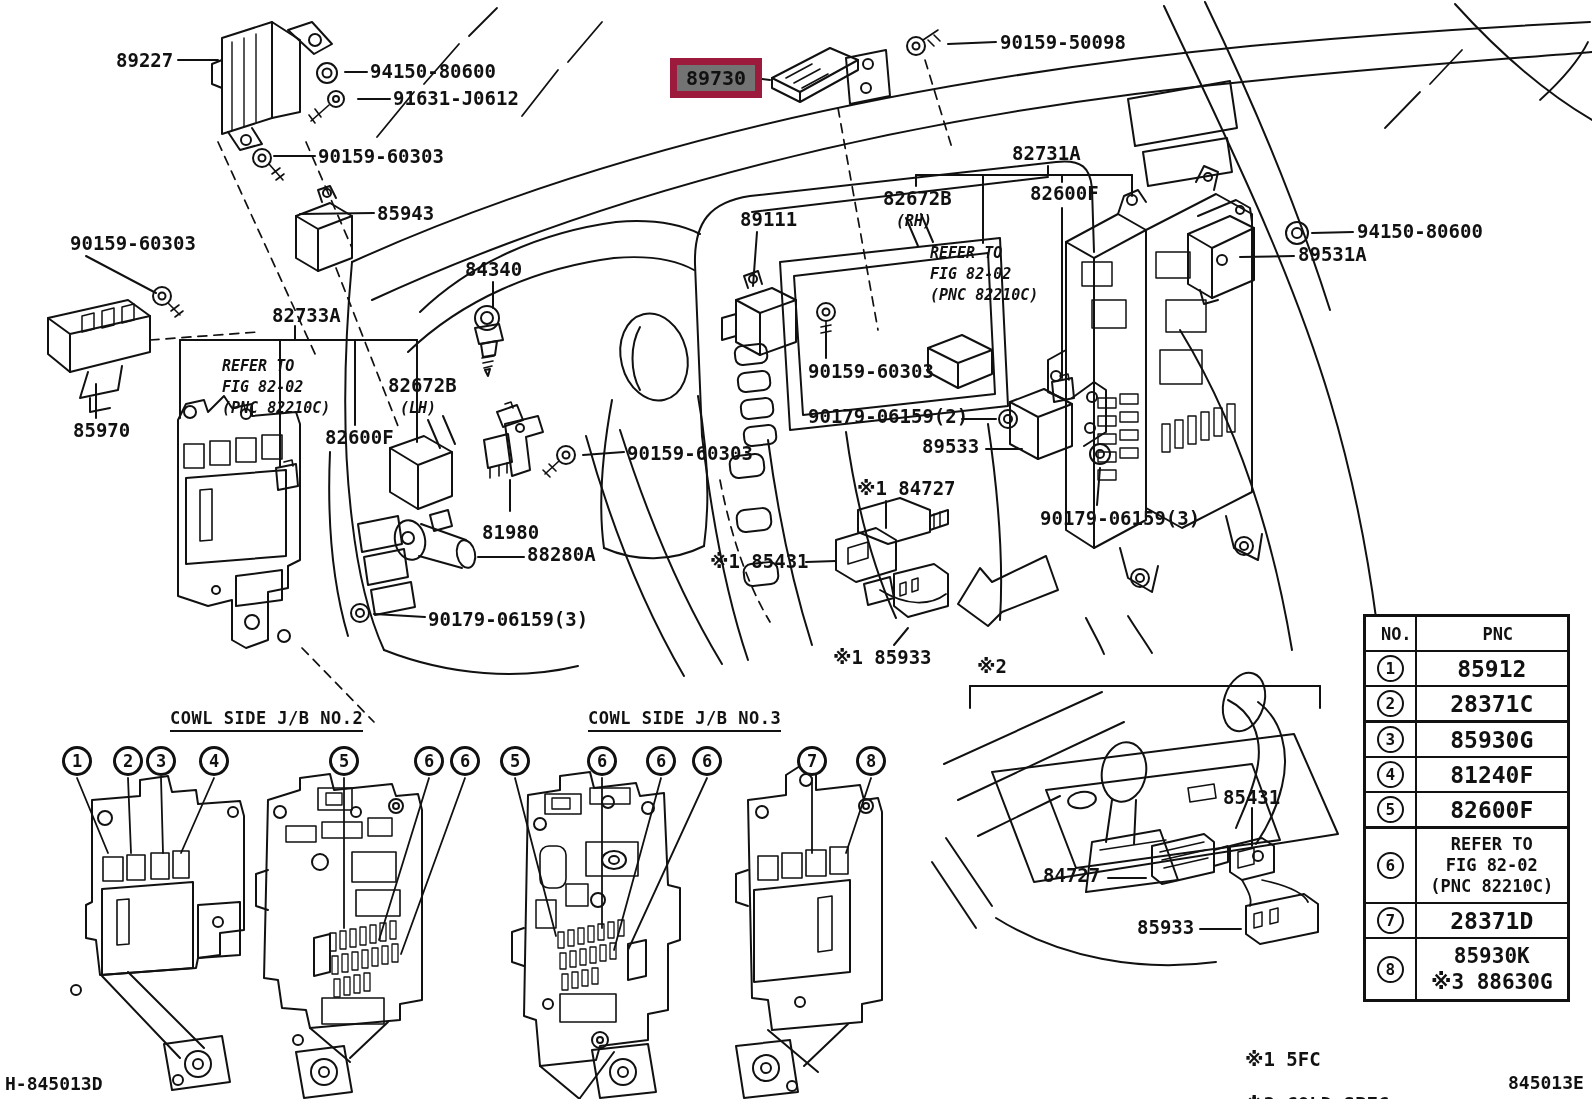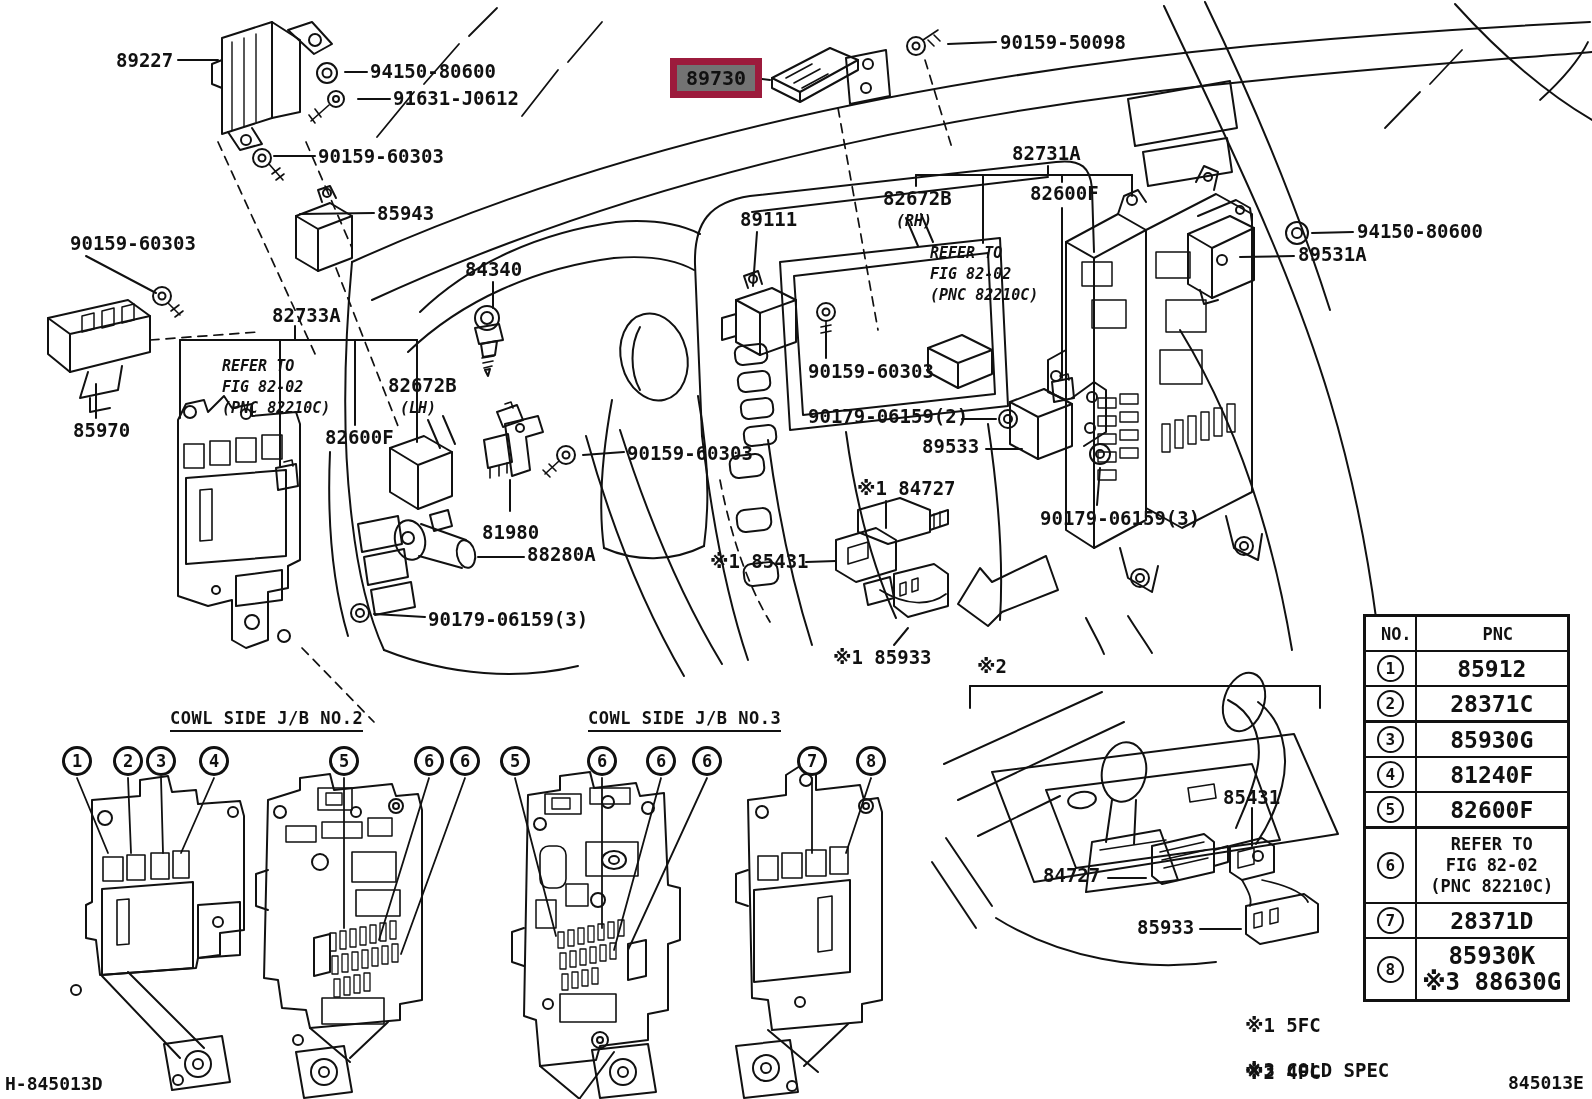--- a/index.html
+++ b/index.html
@@ -5,40 +5,40 @@
   :root { --highlight:#9C1B3C; --ink:#111111; }
   html,body{margin:0;padding:0;background:#e8e8e8;}
   #stage{position:relative;width:1592px;height:1099px;background:#ffffff;overflow:hidden;
          font-family:"DejaVu Sans Mono","DejaVu Sans",monospace;color:var(--ink);}
   #art{position:absolute;left:0;top:0;}
   .lbl{position:absolute;font-weight:bold;font-size:19px;line-height:21px;white-space:nowrap;}
   .small{font-size:15px;line-height:21px;font-style:italic;}
   .pre{white-space:pre-line;}
   .title{position:absolute;font-weight:bold;font-size:17px;line-height:19px;letter-spacing:0.5px;
          border-bottom:2px solid var(--ink);padding-bottom:2px;white-space:nowrap;}
-  .fn{position:absolute;font-weight:bold;font-size:19px;line-height:21px;white-space:nowrap;}
+  .fn{position:absolute;font-weight:bold;font-size:19px;line-height:21px;white-space:nowrap;margin-top:34px;}
   .doc{position:absolute;font-weight:bold;font-size:18px;white-space:nowrap;}
   .hlbox{position:absolute;border:7px solid var(--highlight);background:#737373;
          display:flex;align-items:center;justify-content:center;
          font-weight:bold;font-size:20px;padding:1px 6px;}
   .co{position:absolute;width:30px;height:30px;border:3px solid var(--ink);border-radius:50%;
       background:#fff;display:flex;align-items:center;justify-content:center;
       font-weight:bold;font-size:17px;box-sizing:border-box;}
   table.pnc{position:absolute;border-collapse:collapse;table-layout:fixed;
             border:3px solid var(--ink);background:#fff;}
   table.pnc th,table.pnc td{border:2px solid var(--ink);text-align:center;vertical-align:middle;
             font-weight:bold;padding:0;}
   table.pnc th{font-size:17px;height:33px;font-weight:bold;padding-left:12px;}
   td.pnc-val{font-size:23px;letter-spacing:0;}
   tr.h36 td{height:33px;}
   tr.h76 td{height:73px;}
   tr.h63 td{height:60px;}
   tr.thick td{border-bottom-width:3px;}
   td.refer{font-size:17px;line-height:21px;text-align:left;padding-left:8px;white-space:pre-line;}
-  td.twoline{font-size:24px;line-height:26px;white-space:pre-line;}
+  td.twoline{font-size:21px;line-height:26px;white-space:pre-line;}
   .cnum{display:inline-flex;width:27px;height:27px;border:2px solid var(--ink);border-radius:50%;
         align-items:center;justify-content:center;font-size:16px;font-weight:bold;box-sizing:border-box;}
 </style>
 </head>
 <body>
 
 <div id="stage">
 
 <svg id="art" width="1592" height="1099" viewBox="0 0 1592 1099">
 <g stroke="#111" stroke-width="2" fill="none" stroke-linecap="round" stroke-linejoin="round">

